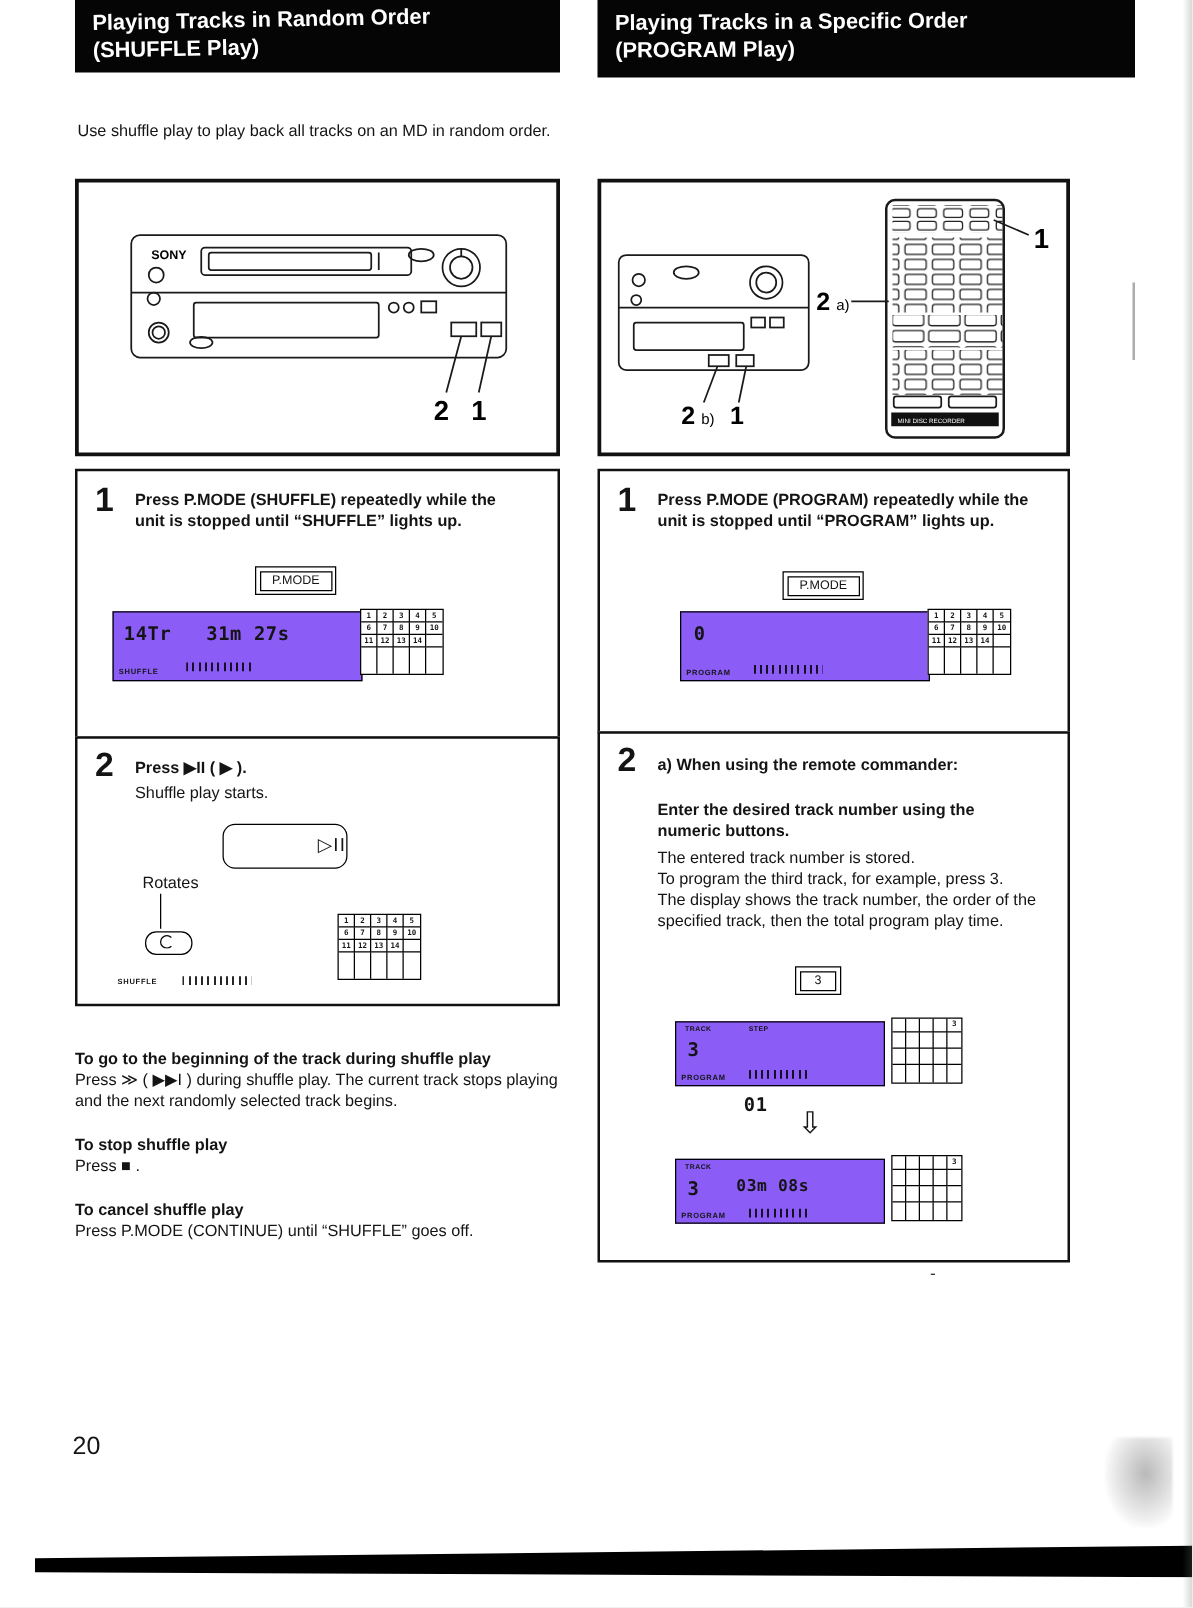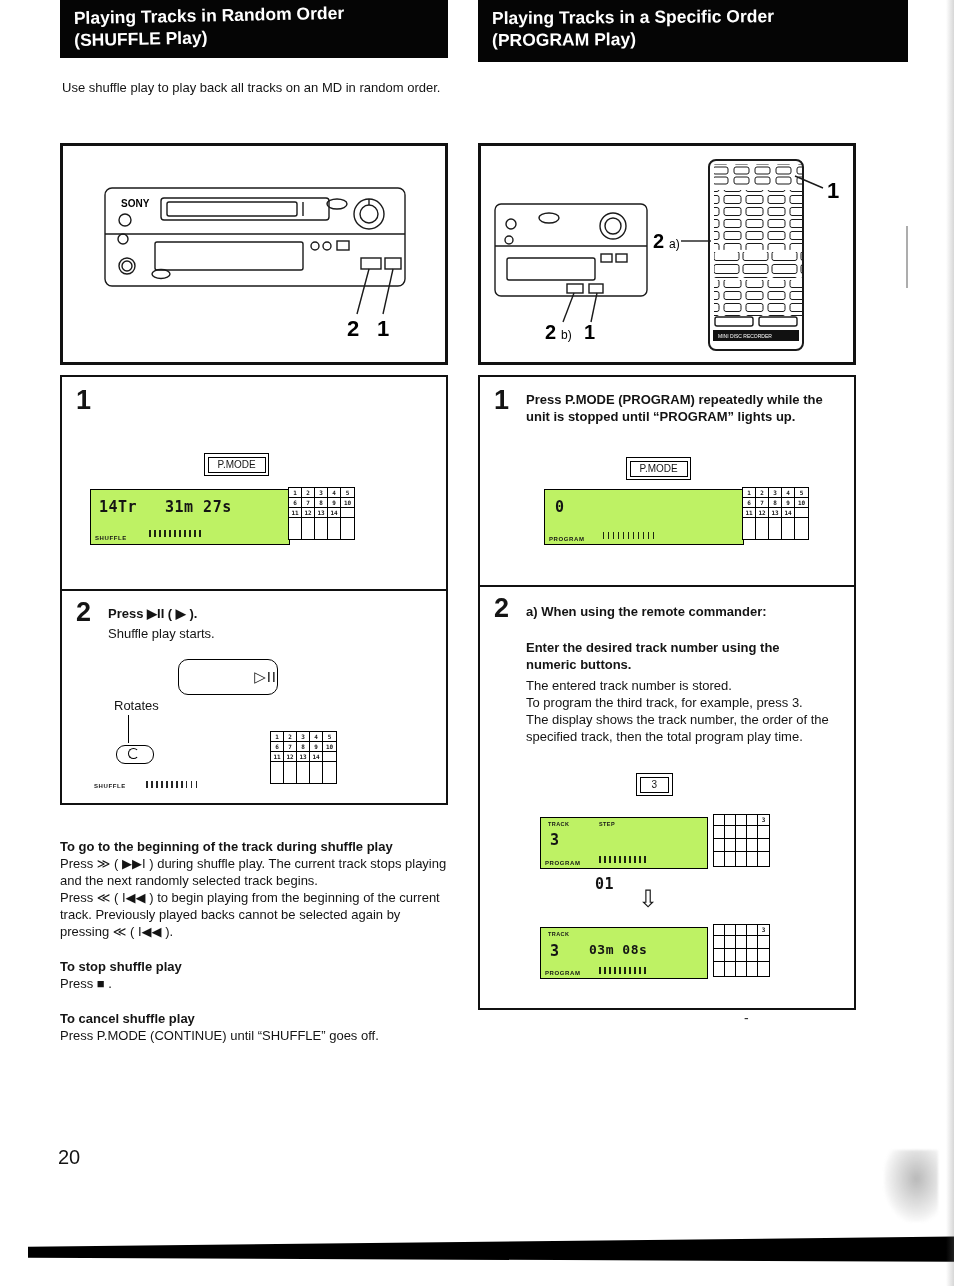--- a/index.html
+++ b/index.html
@@ -18,21 +18,21 @@
   .figbox{position:absolute;border:3px solid #111;background:#fff;box-sizing:border-box;}
   .stepbox{position:absolute;border:2px solid #111;background:#fff;box-sizing:border-box;}
   .stepnum{position:absolute;font-size:27px;font-weight:bold;line-height:27px;}
   
   .btn-outer{position:absolute;border:1px solid #000;padding:2.5px;background:#fff;display:inline-block;}
   .btn-inner{border:1px solid #000;font-size:10px;line-height:12px;padding:1px 9px;display:block;text-align:right;}
   
   .play-btn{position:absolute;border:1.5px solid #000;border-radius:10px;width:98px;height:34px;
             text-align:right;line-height:33px;font-size:15px;letter-spacing:1px;}
   
-  .lcd{position:absolute;border:1.5px solid #000;background:#bef264;box-sizing:border-box;}
+  .lcd{position:absolute;border:1.5px solid #000;background:#8b5cf6;box-sizing:border-box;}
   .lcd-val{position:absolute;font-family:"DejaVu Sans Mono",monospace;font-size:15px;font-weight:bold;letter-spacing:.5px;white-space:nowrap;}
   .lcd-mode{position:absolute;font-size:6px;font-weight:bold;letter-spacing:.6px;}
   .lcd-lab{position:absolute;font-size:5.5px;font-weight:bold;letter-spacing:.4px;}
   .meter{position:absolute;width:55px;height:7px;
          background:repeating-linear-gradient(90deg,#000 0 1.5px,transparent 1.5px 5px);opacity:.85;}
   
   .calendar{position:absolute;display:grid;grid-template-columns:repeat(5,13px);
             grid-template-rows:10px 10px 10px 21px;border:1px solid #000;background:#fff;}
   .cal-sm{grid-template-columns:repeat(5,11px);grid-template-rows:11px 13px 13px 14px;}
   .cal-cell{border-right:1px solid #000;border-bottom:1px solid #000;font-size:6px;line-height:10px;
@@ -74,21 +74,21 @@
       <div>(SHUFFLE Play)</div>
     </div>
   </div>
   <div class="hdr" style="left:478px;top:0;width:430px;height:62px;">
     <div class="hdr-inner" style="transform:rotate(-0.4deg);">
       <div>Playing Tracks in a Specific Order</div>
       <div>(PROGRAM Play)</div>
     </div>
   </div>
 
-  <p class="abs body-txt" style="left:62px;top:79px;width:382px;">Use shuffle play to play back all tracks on an MD in random order.</p>
+  <p class="abs body-txt" style="left:62px;top:96px;width:382px;">Use shuffle play to play back all tracks on an MD in random order.</p>
 
   <div class="figbox" style="left:60px;top:143px;width:388px;height:222px;">
     <svg viewBox="0 0 382 216" width="382" height="216">
       <g fill="none" stroke="#1a1a1a" stroke-width="1.4">
         <rect x="42" y="42" width="300" height="98" rx="7"></rect>
         <line x1="42" y1="88" x2="342" y2="88"></line>
         <rect x="98" y="52" width="168" height="22" rx="3"></rect>
         <rect x="104" y="56" width="130" height="14" rx="2"></rect>
         <line x1="240" y1="56" x2="240" y2="70"></line>
         <ellipse cx="274" cy="58" rx="10" ry="5"></ellipse>
@@ -165,20 +165,21 @@
       <text x="172" y="102" font-size="20" font-weight="bold">2</text>
       <text x="188" y="102" font-size="12">a)</text>
       <text x="64" y="193" font-size="20" font-weight="bold">2</text>
       <text x="80" y="193" font-size="12">b)</text>
       <text x="103" y="193" font-size="20" font-weight="bold">1</text>
     </svg>
   </div>
 
   <div class="stepbox" style="left:60px;top:375px;width:388px;height:216px;">
     <span class="stepnum" style="left:14px;top:10px;">1</span>
+    <p class="abs bold-txt" style="left:46px;top:14px;width:315px;">Press P.MODE (SHUFFLE) repeatedly while the unit is stopped until “SHUFFLE” lights up.</p>
     <span class="btn-outer" style="left:142px;top:76px;">
       <span class="btn-inner">P.MODE</span>
     </span>
     <div class="lcd" style="left:28px;top:112px;width:200px;height:56px;">
       <span class="lcd-val" style="left:8px;top:8px;">14Tr</span>
       <span class="lcd-val" style="left:74px;top:8px;">31m 27s</span>
       <div class="meter" style="left:58px;top:40px;"></div>
       <span class="lcd-mode" style="left:4px;top:45px;">SHUFFLE</span>
       <div class="calendar" style="left:197px;top:-3px;">
           <div class="cal-cell cal-filled">1</div>
@@ -347,21 +348,20 @@
           <div class="cal-cell"></div>
           <div class="cal-cell"></div>
           <div class="cal-cell"></div>
         </div>
     </div>
   </div>
 
   <div class="abs tips" style="left:60px;top:838px;width:390px;">
     <h4>To go to the beginning of the track during shuffle play</h4>
     <p>Press ≫ ( ▶▶I ) during shuffle play. The current track stops playing and the next randomly selected track begins.</p>
-    <p>Press ≪ ( I◀◀ ) to begin playing from the beginning of the current track. Previously played backs cannot be selected again by pressing ≪ ( I◀◀ ).</p>
     <h4 class="gap">To stop shuffle play</h4>
     <p>Press ■ .</p>
     <h4 class="gap">To cancel shuffle play</h4>
     <p>Press P.MODE (CONTINUE) until “SHUFFLE” goes off.</p>
   </div>
 
   <span class="stray" style="left:744px;top:1010px;">-</span>
 
   <span class="pagenum" style="left:58px;top:1146px;">20</span>
 

